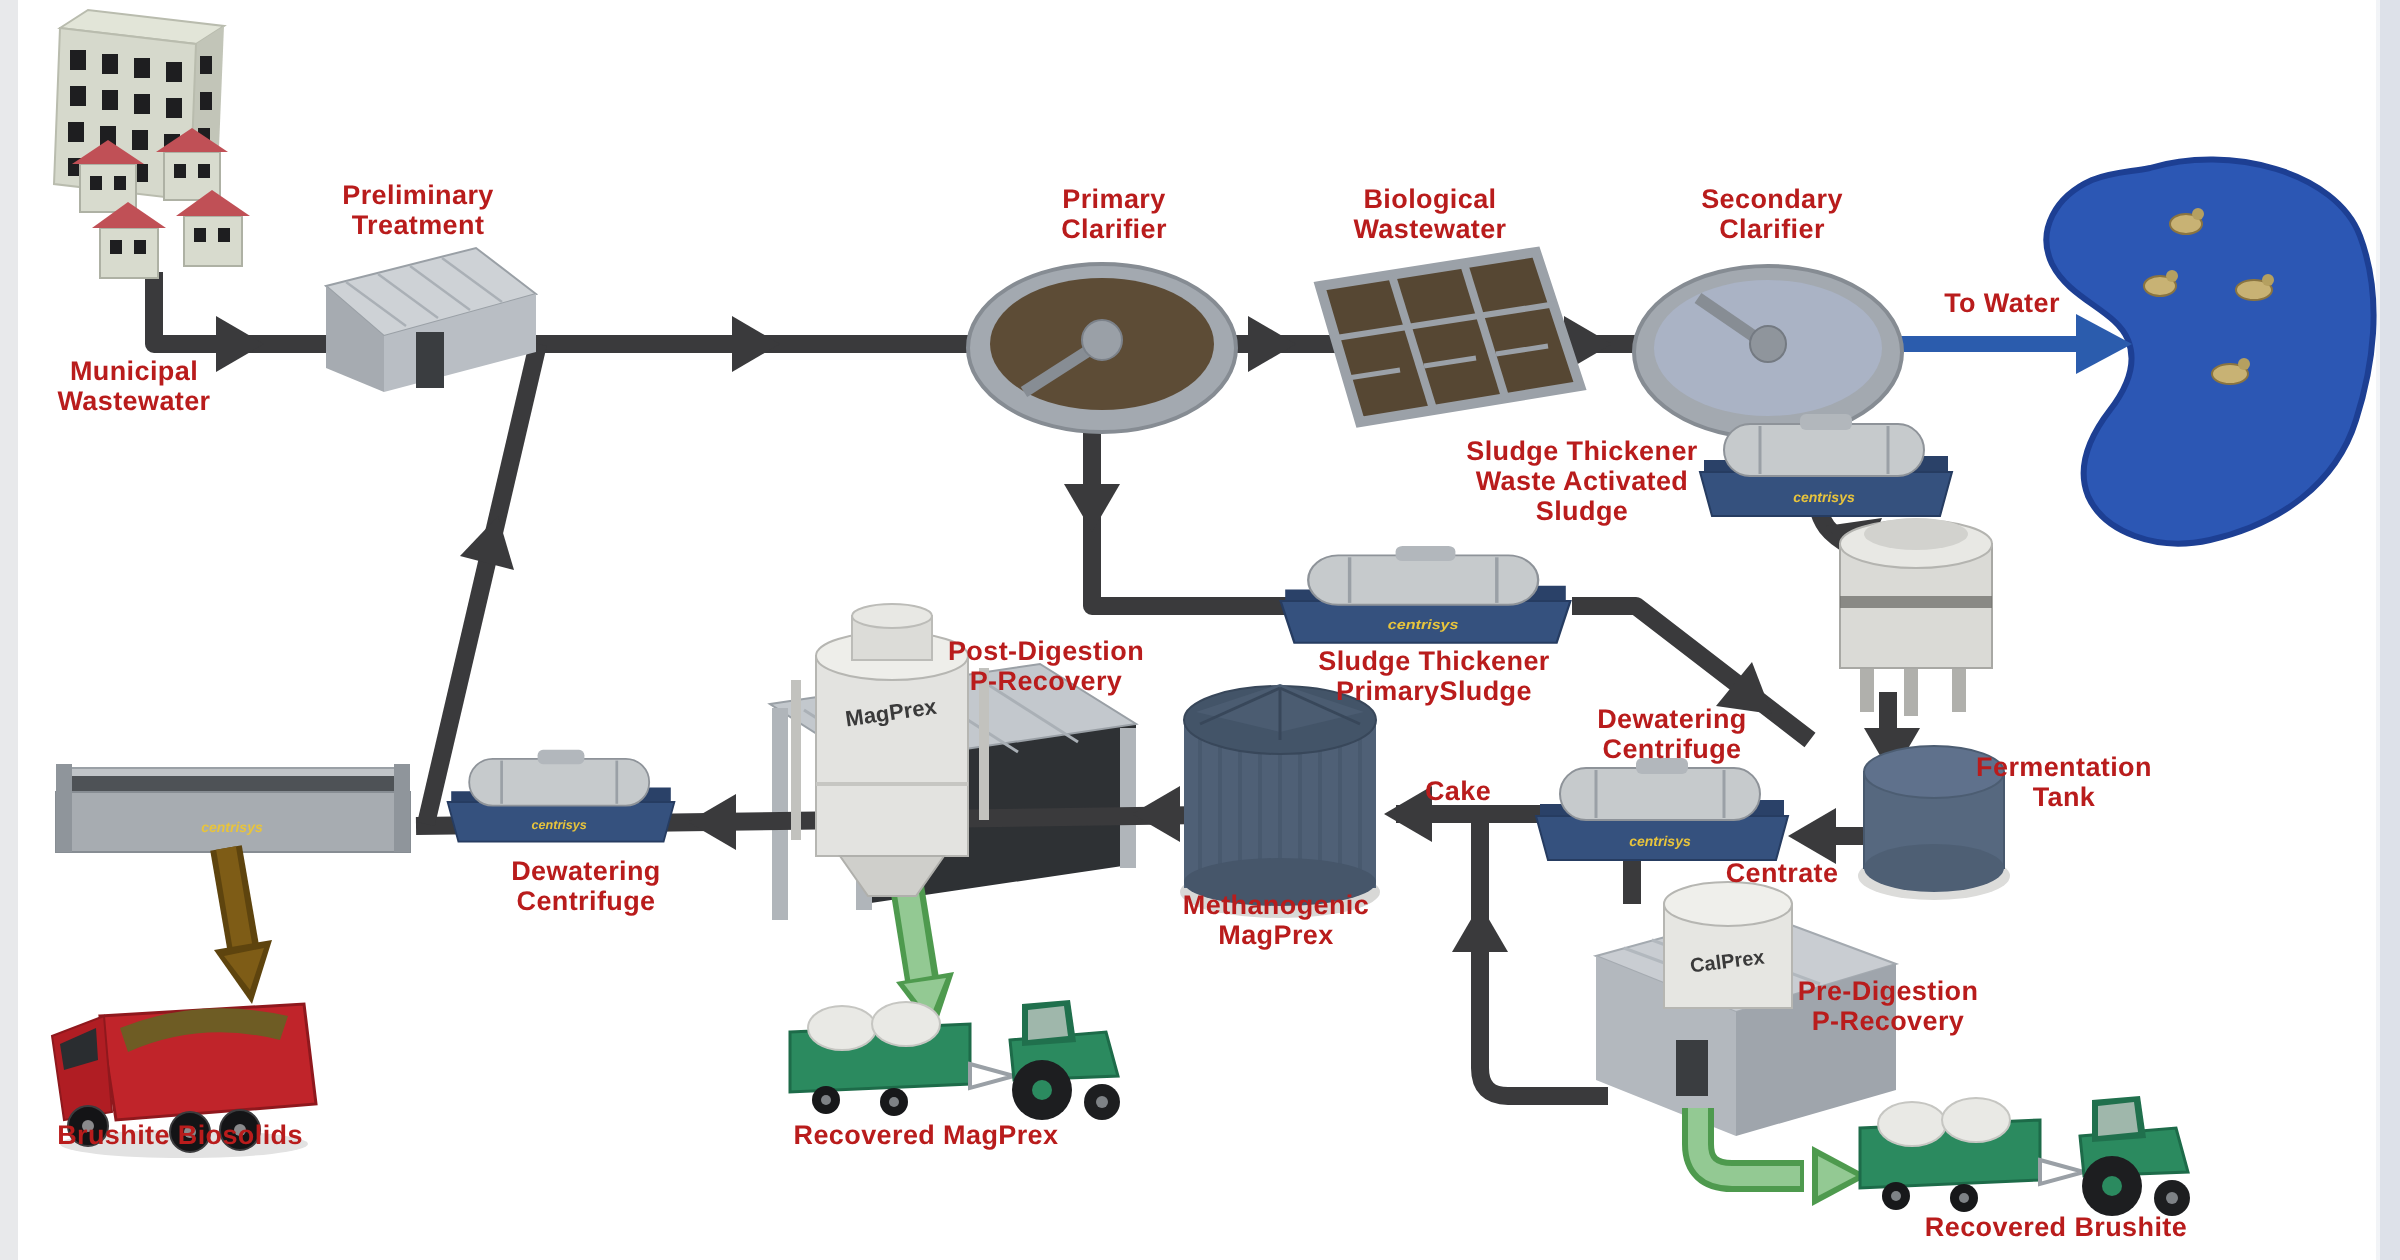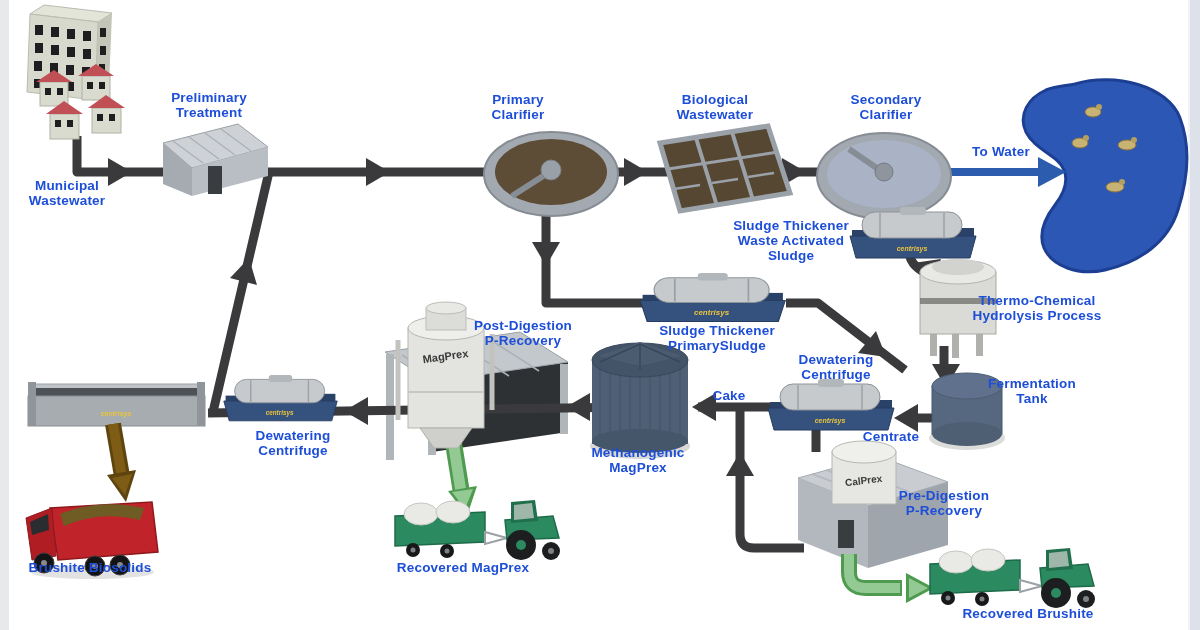--- a/index.html
+++ b/index.html
@@ -6,21 +6,21 @@
   .canvas{
     position:relative;width:1200px;height:630px;background:#ffffff;
     font-family:"Liberation Sans", sans-serif;overflow:hidden;
   }
   .edge-strip{position:absolute;top:0;height:630px;}
   .edge-strip.left{left:0;width:9px;background:#e8e9eb;}
   .edge-strip.right{right:0;width:10px;background:#dde1e9;border-left:2px solid #f2f4f7;}
   svg.scene{position:absolute;left:0;top:0;}
   .lbl{
     position:absolute;transform:translateX(-50%);
-    color:#1d4ed8;font-size:13.5px;line-height:15px;font-weight:600;
+    color:#b91c1c;font-size:13.5px;line-height:15px;font-weight:600;
     text-align:center;white-space:pre-line;letter-spacing:.2px;
   }
   .brand-text{font-size:7px;font-weight:700;font-style:italic;fill:#e8c43c;}
 </style>
 </head>
 <body>
 
 <div class="canvas">
   <div class="edge-strip left"></div>
   <div class="edge-strip right"></div>
@@ -335,32 +335,30 @@
       <polygon points="928,588 909,578 909,598" fill="#93c993"></polygon>
     </g>
 
     <use href="#tractor-set" transform="translate(928,546)"></use>
   </svg>
 
   <div class="lbl" style="left:67px;top:178px">Municipal
 Wastewater</div>
   <div class="lbl" style="left:209px;top:90px">Preliminary
 Treatment</div>
-  <div class="lbl" style="left:518px;top:92px">Primary
+  <div class="lbl" style="left:557px;top:92px">Primary
 Clarifier</div>
   <div class="lbl" style="left:715px;top:92px">Biological
 Wastewater</div>
   <div class="lbl" style="left:886px;top:92px">Secondary
 Clarifier</div>
   <div class="lbl" style="left:1001px;top:144px">To Water</div>
   <div class="lbl" style="left:791px;top:218px">Sludge Thickener
 Waste Activated
 Sludge</div>
-  <div class="lbl" style="left:1037px;top:293px">Thermo-Chemical
-Hydrolysis Process</div>
   <div class="lbl" style="left:717px;top:323px">Sludge Thickener
 PrimarySludge</div>
   <div class="lbl" style="left:523px;top:318px">Post-Digestion
 P-Recovery</div>
   <div class="lbl" style="left:836px;top:352px">Dewatering
 Centrifuge</div>
   <div class="lbl" style="left:729px;top:388px">Cake</div>
   <div class="lbl" style="left:891px;top:429px">Centrate</div>
   <div class="lbl" style="left:1032px;top:376px">Fermentation
 Tank</div>

